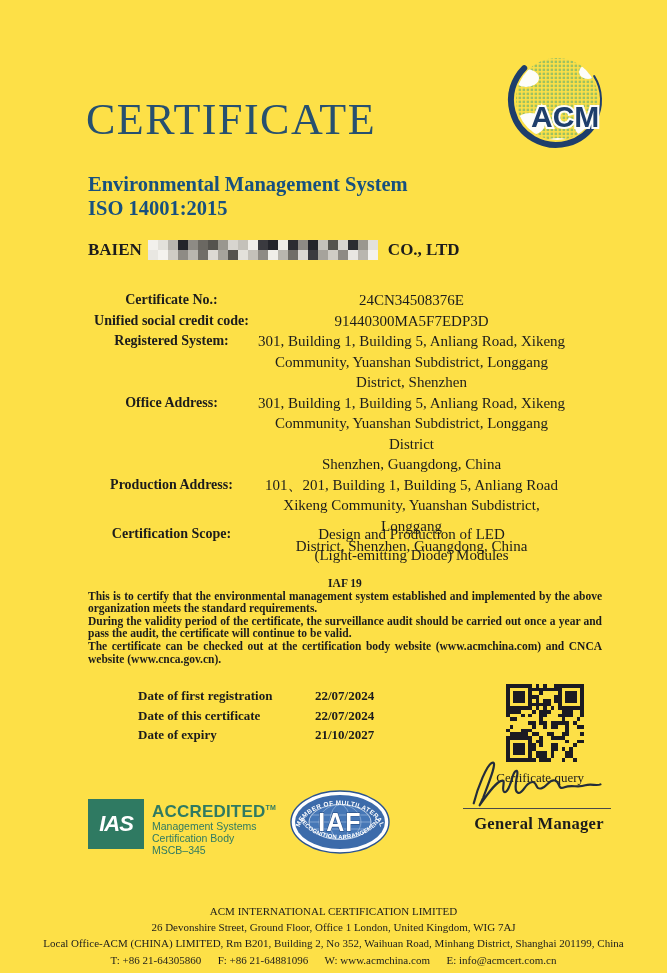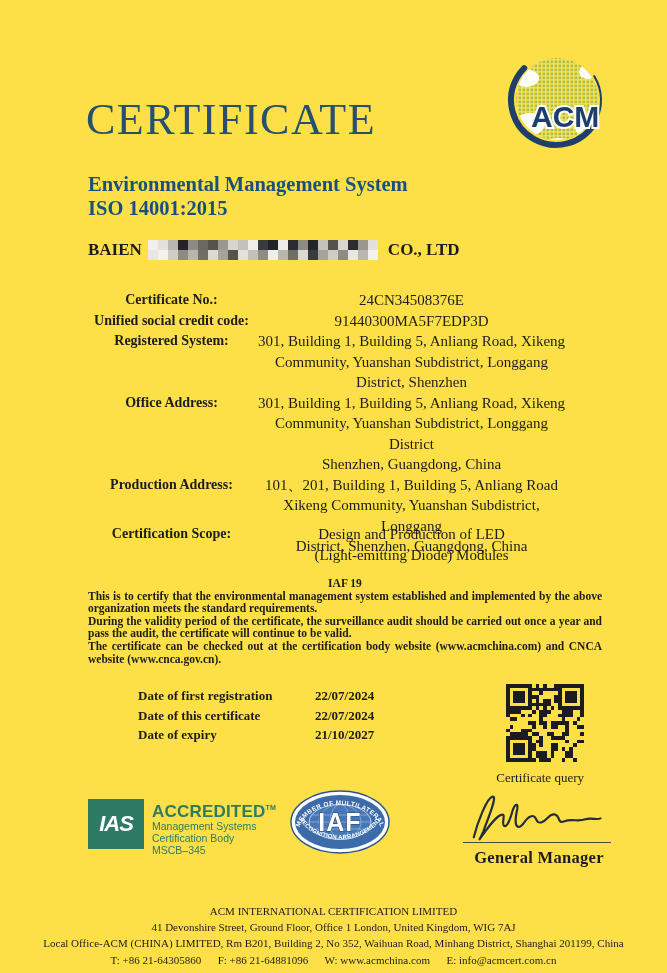--- a/index.html
+++ b/index.html
@@ -46,21 +46,21 @@
   .ias{left:88px; top:799px; display:flex; align-items:flex-start;
     font-family:"Liberation Sans","DejaVu Sans",sans-serif;}
   .ias-box{width:56px; height:50px; background:#2f7a62; color:#fff;
     display:flex; align-items:center; justify-content:center;
     font-weight:bold; font-style:italic; font-size:22px; letter-spacing:-1px;}
   .ias-text{margin-left:8px; color:#2f7a62;}
   .ias-title{font-size:17px; font-weight:bold; letter-spacing:0.2px; line-height:17px;}
   .ias-title sup{font-size:7px;}
   .ias-line{font-size:10.5px; line-height:12px;}
   .iaf-badge{left:290px; top:790px; width:100px; height:64px;}
-  .sig-block{left:463px; top:790px; width:152px; text-align:center;}
+  .sig-block{left:463px; top:756px; width:152px; text-align:center;}
   .sig-svg{width:150px; height:52px; display:block; margin:0 auto;}
   .sig-rule{border:0; border-top:1.5px solid #4a4a4a; margin:0; width:148px;}
   .sig-role{font-size:16.5px; font-weight:bold; margin-top:5px; letter-spacing:0.3px;}
   .footer{left:0; top:903px; width:667px; text-align:center;
     font-size:11px; line-height:16.2px;}
   .footer .pre{white-space:pre;}
 </style>
 </head>
 <body>
 
@@ -477,18 +477,18 @@
   <div class="abs sig-block">
     <svg class="sig-svg" viewBox="0 0 150 55">
       <path d="M6 50 C10 34 20 8 26 7 C31 6 22 28 16 44 C13 51 11 54 13 51 C22 38 30 27 36 26 C40 25 35 36 38 38 C41 40 45 30 47 22 C49 15 53 13 52 20 C50 30 49 38 53 39 C58 40 60 30 66 28 C74 25 70 37 78 34 C84 32 86 24 92 26 C98 28 94 36 102 33 C110 30 116 34 124 31 C130 29 136 32 140 30" fill="none" stroke="#232c3a" stroke-width="2.3" stroke-linecap="round"></path>
     </svg>
     <hr class="sig-rule">
     <div class="sig-role">General Manager</div>
   </div>
 
   <div class="abs footer">
     <div>ACM INTERNATIONAL CERTIFICATION LIMITED</div>
-    <div>41 Devonshire Street, Ground Floor, Office 1 London, United Kingdom, WIG 7AJ</div>
+    <div>26 Devonshire Street, Ground Floor, Office 1 London, United Kingdom, WIG 7AJ</div>
     <div>Local Office-ACM (CHINA) LIMITED, Rm B201, Building 2, No 352, Waihuan Road, Minhang District, Shanghai 201199, China</div>
     <div class="pre">T: +86 21-64305860      F: +86 21-64881096      W: www.acmchina.com      E: info@acmcert.com.cn</div>
   </div>
 
 </div>
 
 </body></html>

